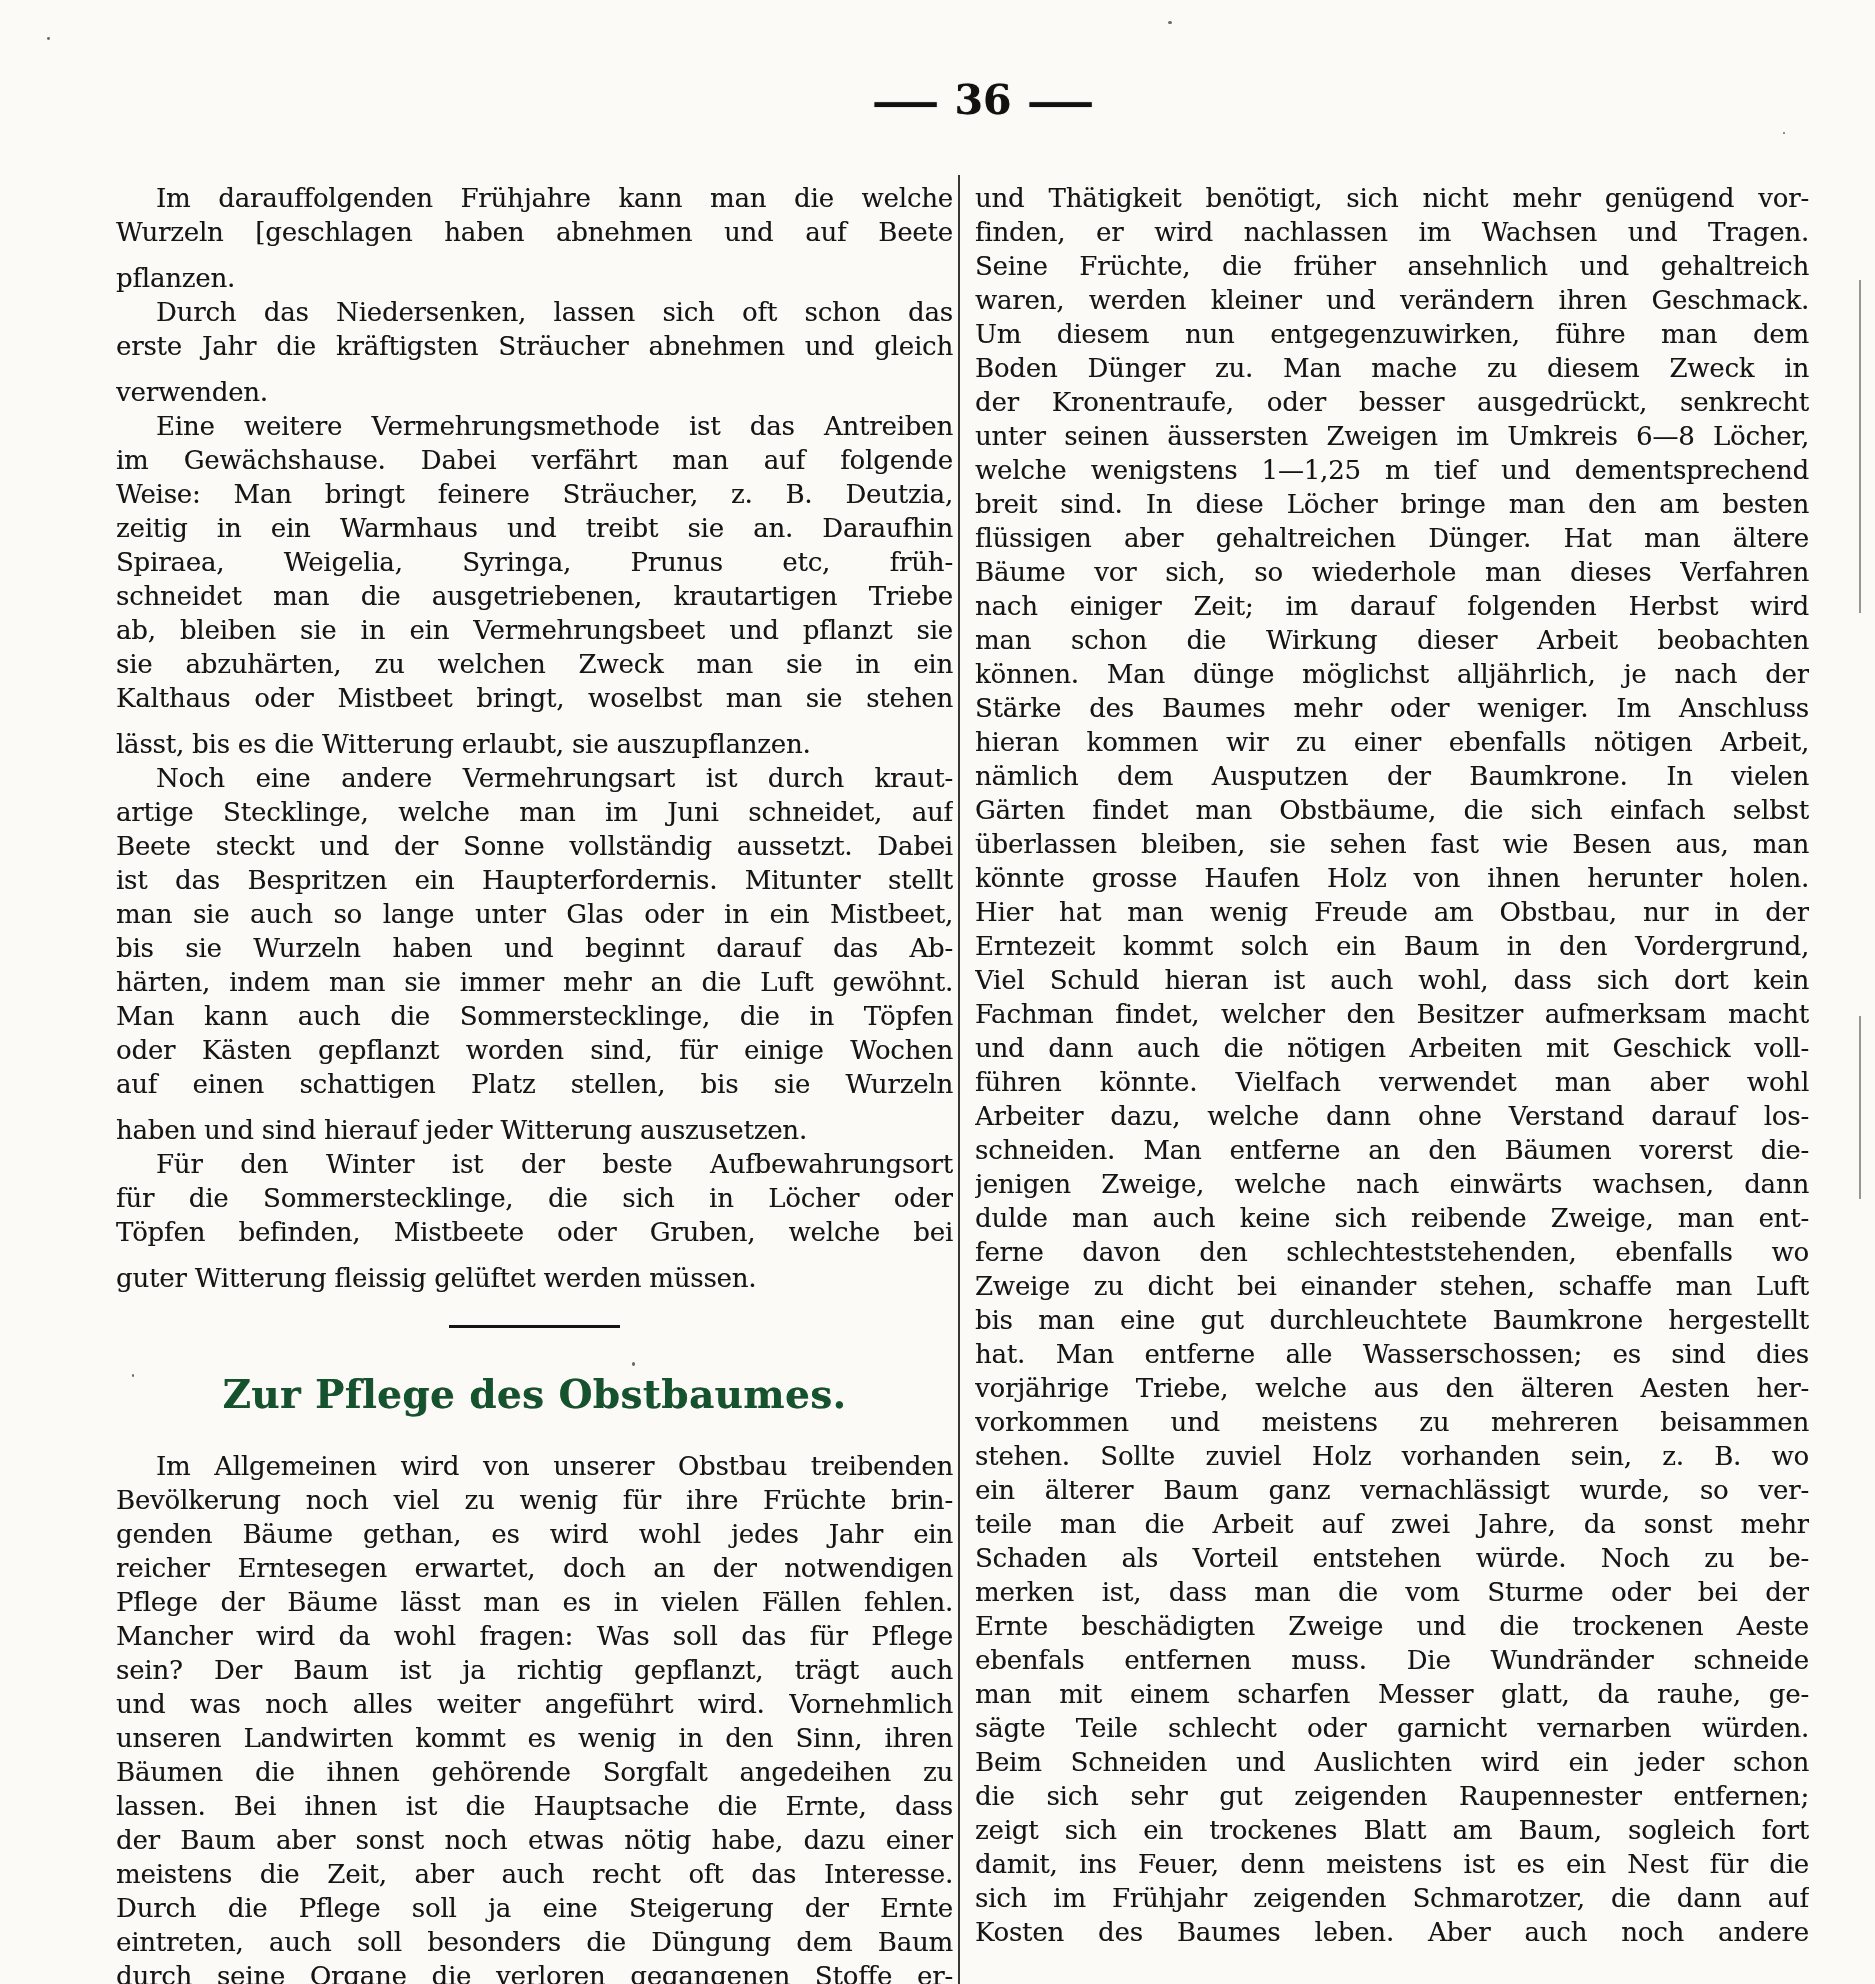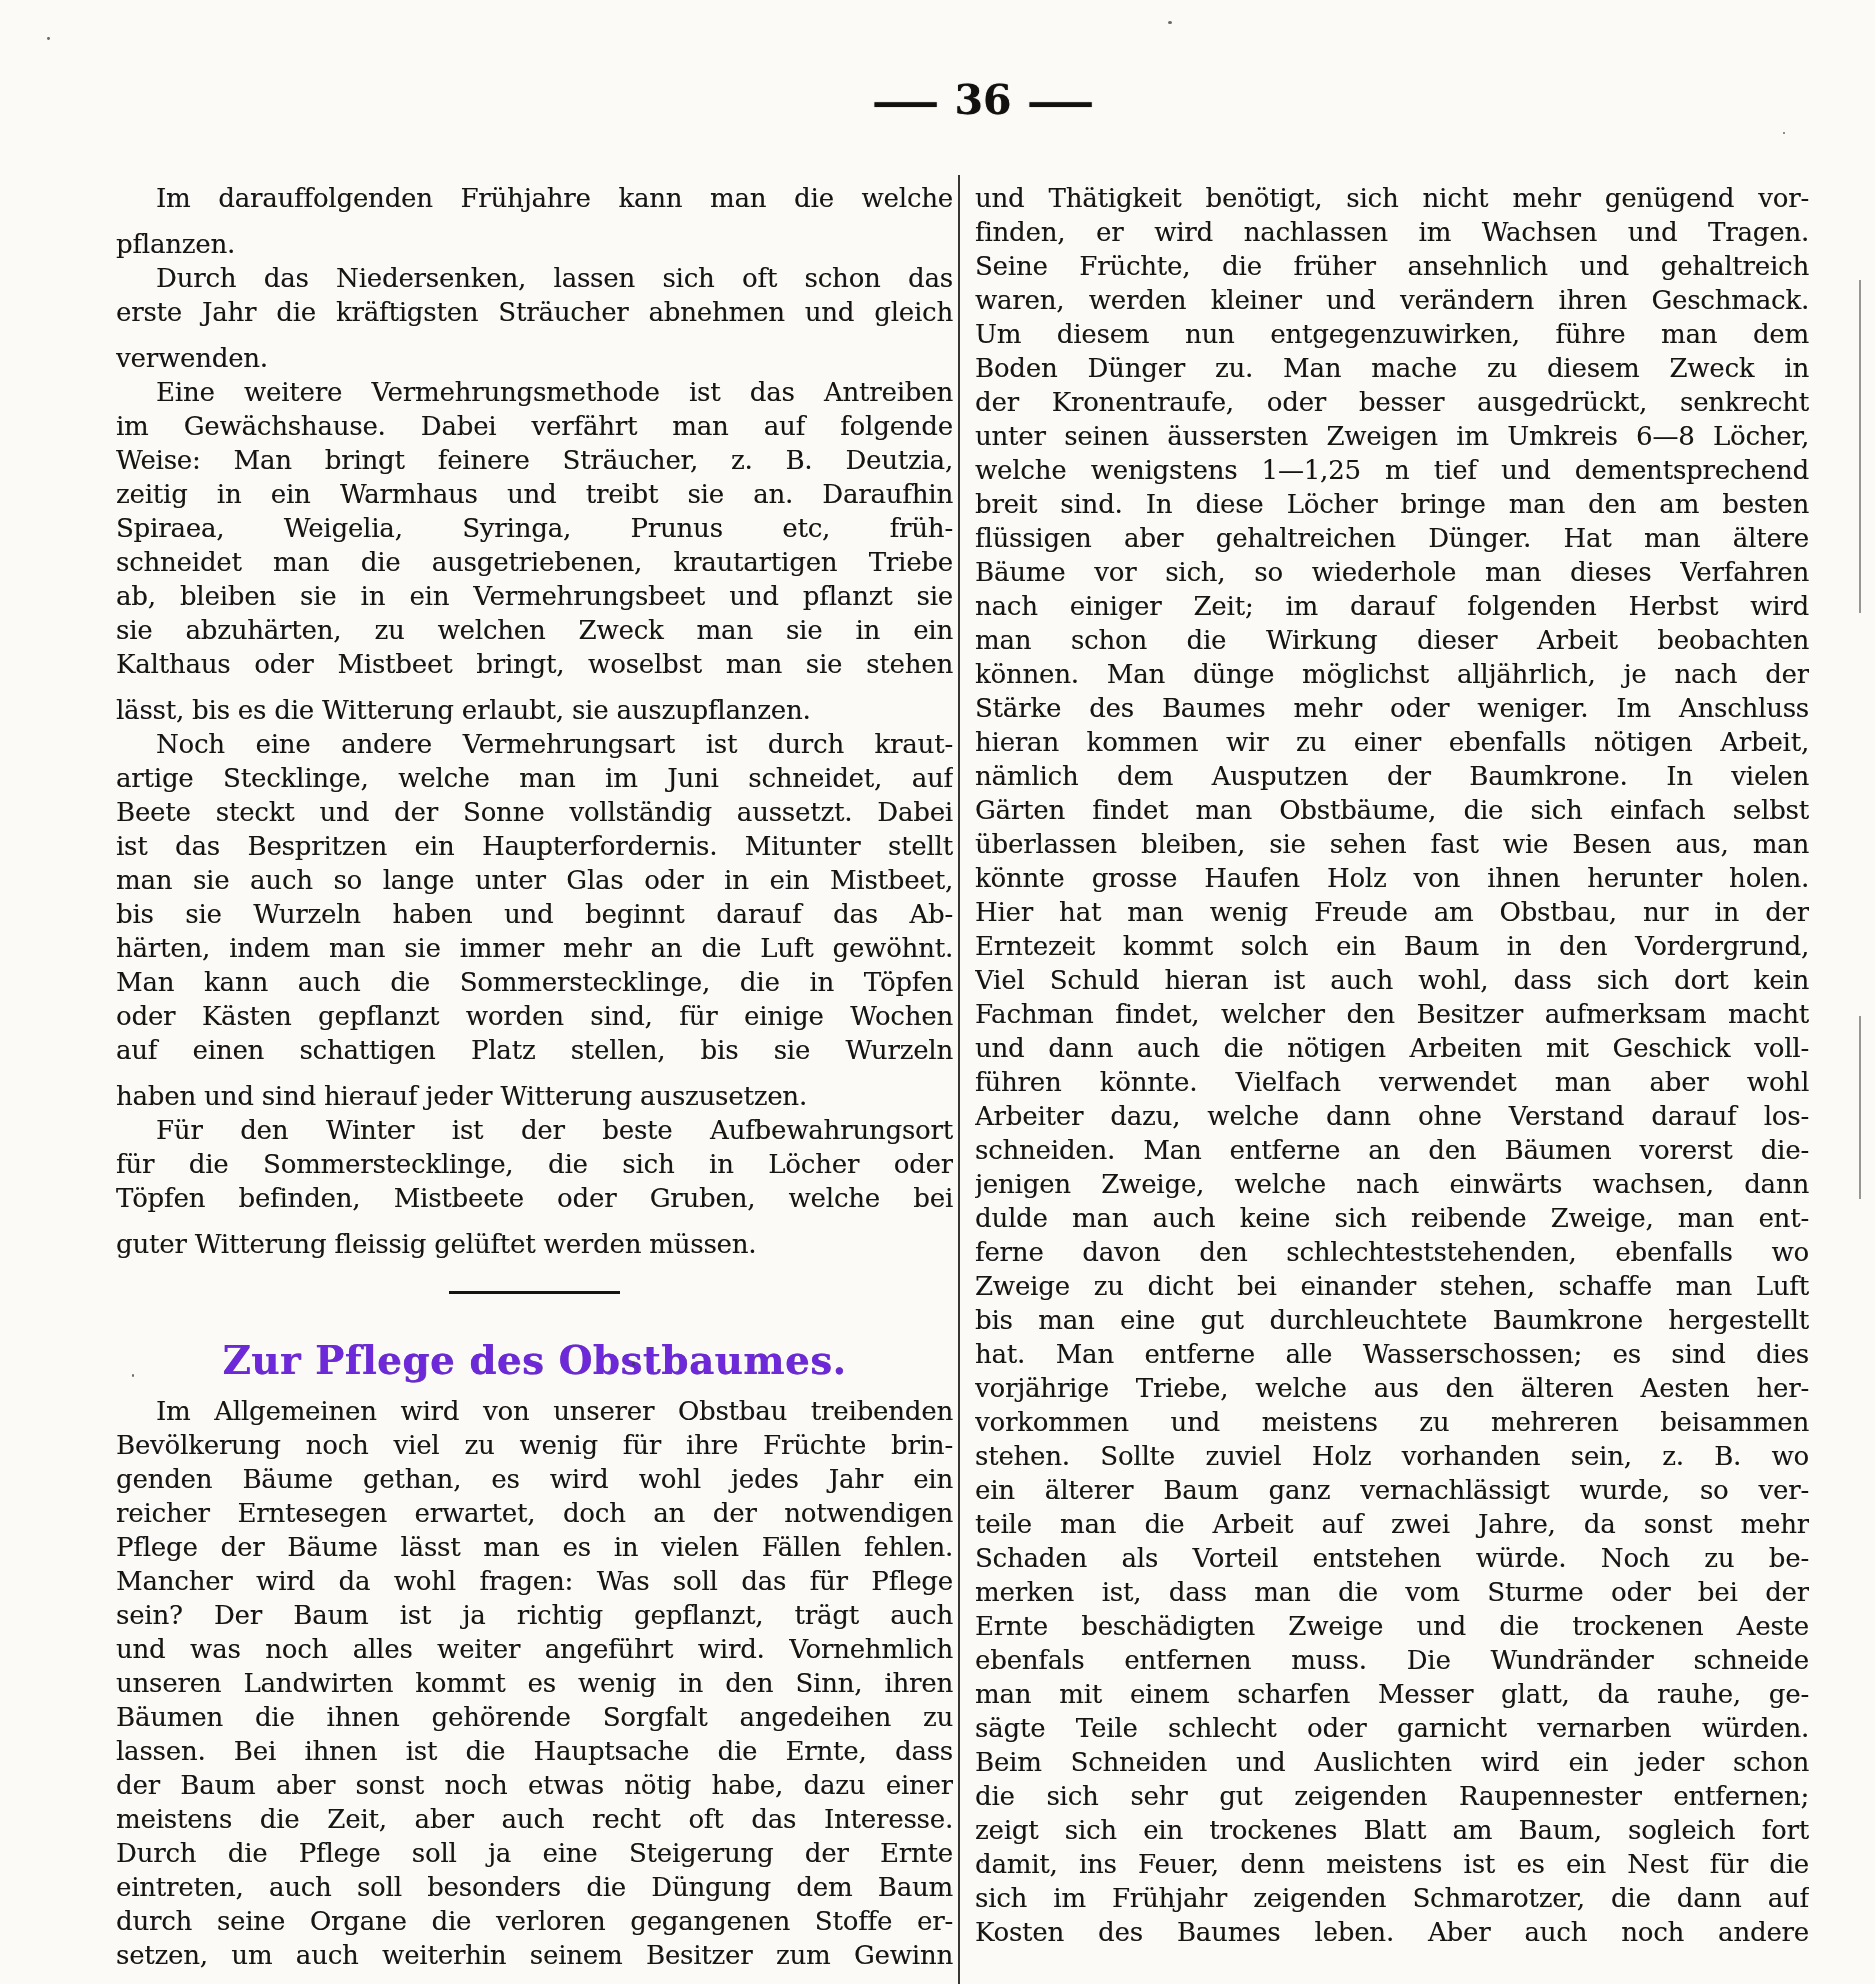--- a/index.html
+++ b/index.html
@@ -72,28 +72,28 @@
   }
   .rule {
     width: 171px;
     height: 3.2px;
     margin: 0 auto;
     background: #151413;
     filter: blur(0.3px);
   }
   .heading {
     margin-top: 46px;
-    margin-bottom: 14px;
+    margin-bottom: 35px;
     height: 40px;
     line-height: 40px;
     font-size: 39px;
     font-weight: bold;
     text-align: center;
     letter-spacing: 0.4px;
-    color: #6d28d9;
+    color: #14532d;
     text-shadow: 0.3px 0.3px 0.3px rgba(10,10,10,.5);
   }
   
   .speck {
     position: absolute;
     background: #3b3a38;
     border-radius: 50%;
     opacity: .75;
   }
   .edge-line {
@@ -109,20 +109,21 @@
 <div class="page">
 
   <div class="folio">
     <span class="dash">—</span><span>36</span><span class="dash">—</span>
   </div>
 
   <div class="col-divider"></div>
 
   <div class="column left">
       <div class="line first">Im darauffolgenden Frühjahre kann man die welche</div>
+      <div class="line">Wurzeln [geschlagen haben abnehmen und auf Beete</div>
       <div class="line pend">pflanzen.</div>
       <div class="line first">Durch das Niedersenken, lassen sich oft schon das</div>
       <div class="line">erste Jahr die kräftigsten Sträucher abnehmen und gleich</div>
       <div class="line pend">verwenden.</div>
       <div class="line first">Eine weitere Vermehrungsmethode ist das Antreiben</div>
       <div class="line">im Gewächshause.  Dabei verfährt man auf folgende</div>
       <div class="line">Weise:  Man bringt feinere Sträucher, z. B. Deutzia,</div>
       <div class="line">zeitig in ein Warmhaus und treibt sie an.  Daraufhin</div>
       <div class="line">Spiraea,  Weigelia,  Syringa,  Prunus etc,  früh-</div>
       <div class="line">schneidet man die ausgetriebenen, krautartigen Triebe</div>

